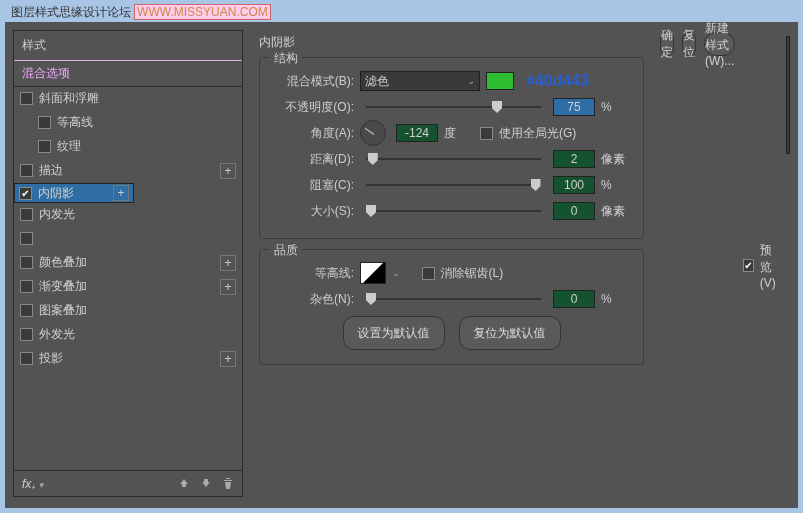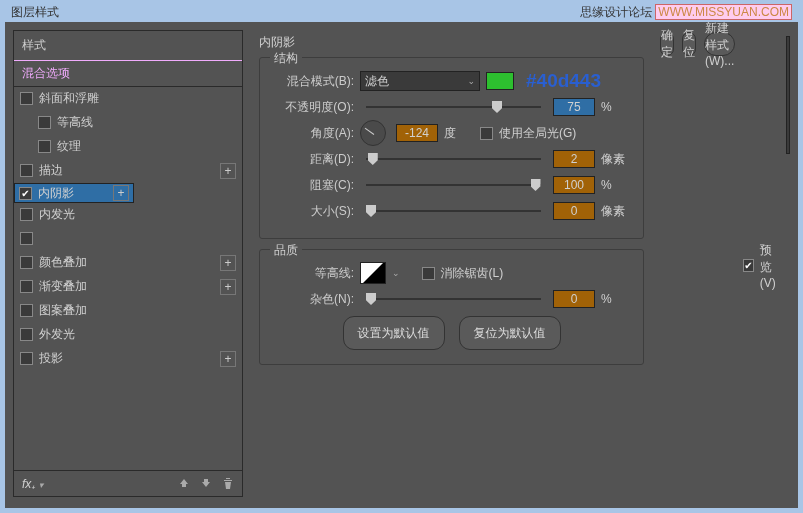--- a/index.html
+++ b/index.html
@@ -1,18 +1,18 @@
 <!DOCTYPE html>
 <html><head>
 <meta charset="utf-8">
 <style>
 *{box-sizing:border-box;margin:0;padding:0;font-family:"Microsoft YaHei",sans-serif;font-size:12px;color:#d0d0d0}
 body{background:#535353;width:803px;height:513px;overflow:hidden}
 .outer{border:5px solid #a8c5e6;width:803px;height:513px;background:#535353}
-.titlebar{background:#a8c5e6;height:20px;display:flex;justify-content:space-between;align-items:center;padding:0 6px;margin-top:-3px}
+.titlebar{background:#a8c5e6;height:20px;display:flex;align-items:center;padding:0 6px;margin-top:-3px}
 .titlebar span{color:#333}
 .watermark{color:#666;font-size:11px}
 .watermark b{color:#c84;font-weight:normal;background:#fce;border:1px solid #c66;padding:0 2px;border-radius:0}
 .body{display:flex;height:calc(100% - 20px);padding:8px;gap:8px}
 .left{width:230px;display:flex;flex-direction:column;border:1px solid #2a2a2a}
 .left-head{padding:6px 8px;color:#ccc}
 .left-head2{padding:4px 8px;color:#f0abfc;border-top:1px solid #f0abfc;border-bottom:1px solid #2a2a2a}
 .style-list{flex:1;overflow:auto}
 .srow{display:flex;align-items:center;height:24px;padding:0 6px;gap:6px;border-bottom:1px solid transparent}
 .srow.indent{padding-left:24px}
@@ -26,25 +26,25 @@
 .ficons{display:flex;gap:10px}
 .center{flex:1;padding:4px 8px}
 .panel-title{margin-bottom:6px}
 .group{border:1px solid #3d3d3d;border-radius:3px;padding:10px 12px 14px;margin-bottom:10px;position:relative}
 .group-title{position:absolute;top:-8px;left:10px;background:#535353;padding:0 4px}
 .frow{display:flex;align-items:center;height:26px;gap:6px}
 .flabel{width:82px;text-align:right;color:#ccc}
 .sel{width:120px;height:20px;background:#3a3a3a;border:1px solid #222;display:flex;align-items:center;justify-content:space-between;padding:0 4px}
 .chev{font-size:9px;color:#aaa}
 .swatch{width:28px;height:18px;border:1px solid #222}
-.hex{color:#2a5fd0;font-weight:bold;font-size:19px;margin-left:6px}
+.hex{color:#2a5fd0;font-weight:bold;font-size:16px;margin-left:6px}
 .slider{flex:1;height:14px;position:relative;margin:0 6px}
 .track{position:absolute;top:6px;left:0;right:0;height:2px;background:#333}
 .thumb{position:absolute;top:1px;width:10px;height:12px;background:#ccc;clip-path:polygon(0 0,100% 0,100% 60%,50% 100%,0 60%)}
-.numbox{width:42px;height:18px;background:#a16207;border:1px solid #222;text-align:center;line-height:16px}
+.numbox{width:42px;height:18px;background:#14532d;border:1px solid #222;text-align:center;line-height:16px}
 .numbox.hl{background:#2f6ea5}
 .unit{width:30px}
 .dial{width:26px;height:26px;border:1px solid #333;border-radius:50%;position:relative;background:#4a4a4a;margin-right:4px}
 .dial::after{content:"";position:absolute;width:11px;height:1px;background:#ccc;top:13px;left:2px;transform-origin:right center;transform:rotate(35deg)}
 .contour{width:26px;height:22px;border:1px solid #222;background:linear-gradient(135deg,#fff 0%,#fff 48%,#000 52%,#000 100%)}
 .btn{height:22px;padding:16px 14px;background:#5a5a5a;border:1px solid #333;border-radius:11px;display:flex;align-items:center;justify-content:center;color:#ddd}
 .btnrow{display:flex;gap:14px;justify-content:center;margin-top:4px}
 .right{width:130px;display:flex;flex-direction:row;gap:8px;padding-top:2px}
 .rbtn{height:24px;border:1px solid #333;border-radius:12px;background:#5a5a5a;display:flex;align-items:center;justify-content:center}
 .prevrow{display:flex;align-items:center;gap:6px;justify-content:center;margin-top:2px}

